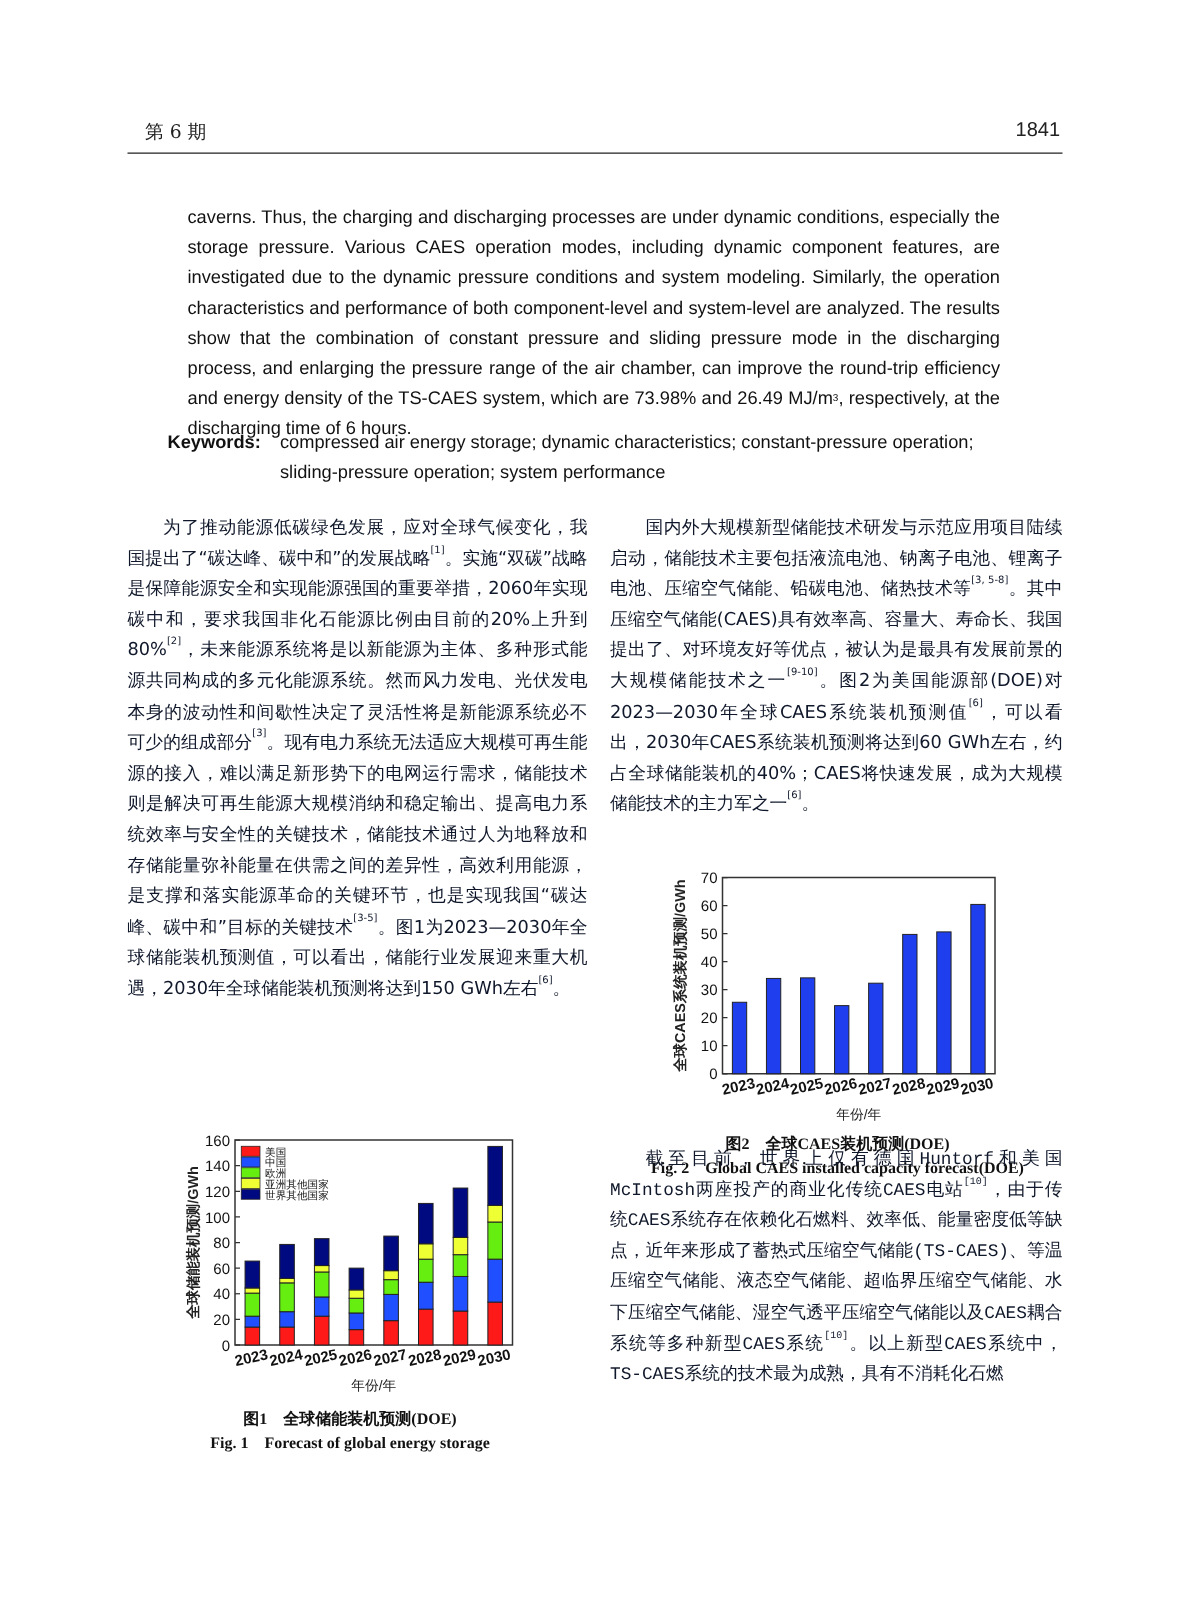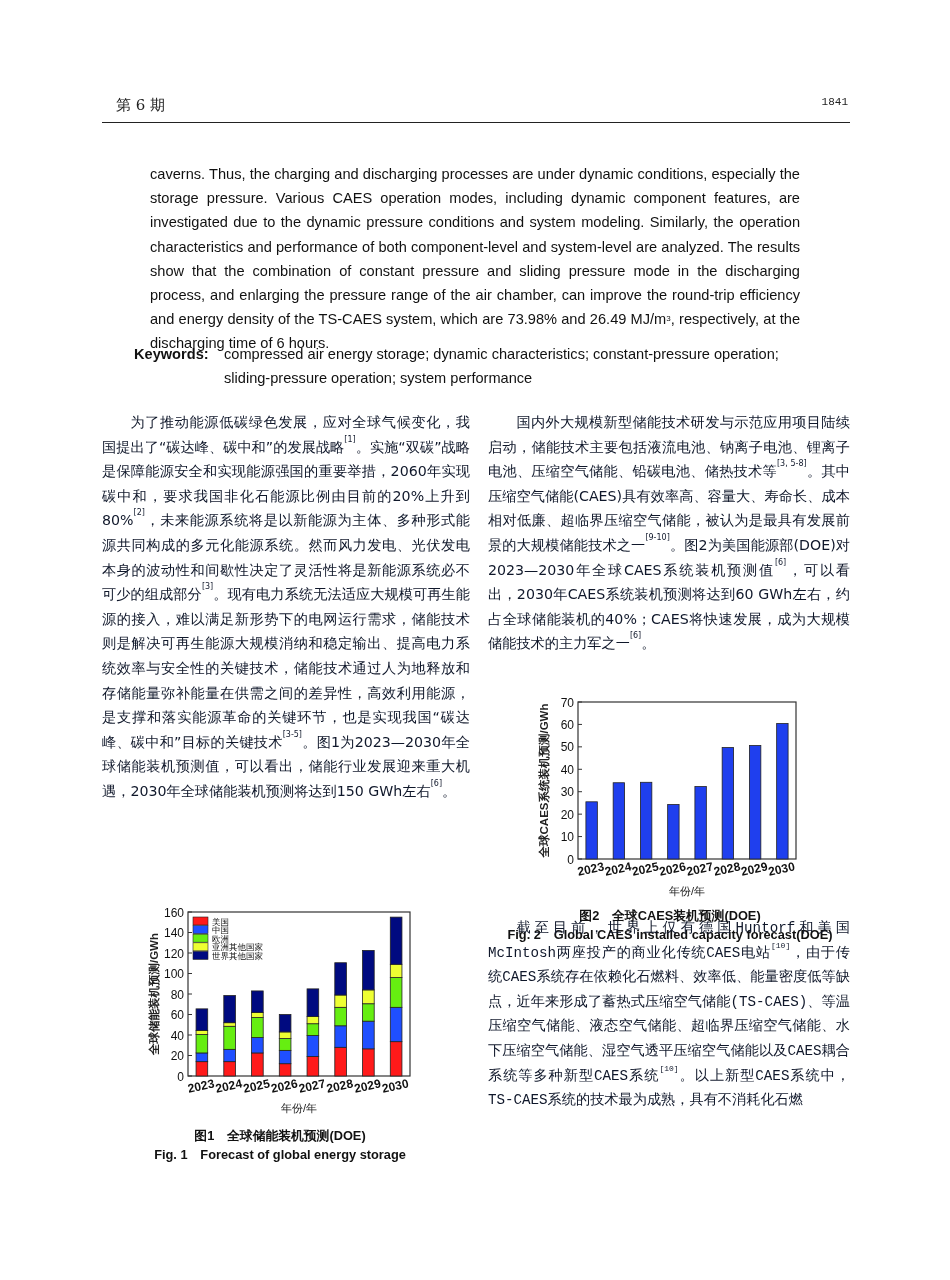--- a/index.html
+++ b/index.html
@@ -2,21 +2,21 @@
 <html><head>
 <meta charset="utf-8">
 <style>
   html, body { margin: 0; padding: 0; background: #ffffff; }
   body { width: 950px; height: 1280px; position: relative; overflow: hidden; color: #1a1a1a;
          font-family: "DejaVu Serif", serif; }
   .header { position: absolute; left: 102px; top: 96px; width: 748px; height: 24px;
             font-family: "DejaVu Serif", serif; font-size: 15px; color: #222; }
   .header .left { position: absolute; left: 14px; top: 0; }
   .header .center { position: absolute; left: 0; right: 0; top: 0; text-align: center; }
-  .header .right { position: absolute; right: 2px; top: 0; font-family: Liberation Mono, monospace; font-size: 11px; }
+  .header .right { position: absolute; right: 2px; top: 0; font-family: Liberation Sans, sans-serif; font-size: 16px; }
   .rule { position: absolute; left: 102px; top: 122px; width: 748px; height: 0; border-top: 1.5px solid #222; }
 
   .abstract { position: absolute; left: 134px; top: 146px; width: 682px;
               font-family: "Liberation Sans", sans-serif; font-size: 14.6px; line-height: 24.2px;
               text-align: justify; color: #111; }
   .abstract p { margin: 16px; }
   .kw { position: absolute; left: 134px; top: 342px; width: 690px;
         font-family: "Liberation Sans", sans-serif; font-size: 14.6px; line-height: 24.2px; color: #111; }
   .kw .label { font-weight: bold; position: absolute; left: 0; top: 0; }
   .kw .text { position: absolute; left: 90px; top: 0; width: 600px; }
@@ -24,21 +24,21 @@
   .col { position: absolute; font-family: "DejaVu Sans", sans-serif; font-size: 14.2px;
          line-height: 24.6px; text-align: justify; color: #0f172a; }
   .col p { margin: 0; text-indent: 2em; }
   .col sup { font-size: 8px; vertical-align: top; line-height: 10px; }
   .col-left { left: 102px; top: 410px; width: 368px; }
   .col-right { left: 488px; top: 410px; width: 362px; }
   .col-right2 { left: 488px; top: 916px; width: 362px; font-family: Liberation Mono, monospace; }
 
   .fig { position: absolute; }
   .fig svg text { font-family: "Liberation Sans", sans-serif; }
-  .cap { position: absolute; text-align: center; font-family: Liberation Sans, sans-serif;
+  .cap { position: absolute; text-align: center; font-family: Liberation Serif, serif;
          font-size: 12.8px; font-weight: bold; line-height: 19px; color: #111; }
 </style>
 </head>
 <body>
 
 <div class="header">
   <span class="left">第 6 期</span>
   <span class="right">1841</span>
 </div>
 <div class="rule"></div>
@@ -49,21 +49,21 @@
 <div class="kw">
   <span class="label">Keywords:</span>
   <span class="text">compressed air energy storage; dynamic characteristics; constant-pressure operation; sliding-pressure operation; system performance</span>
 </div>
 
 <div class="col col-left">
   <p><span>为了推动能源低碳绿色发展，应对全球气候变化，我国提出了“碳达峰、碳中和”的发展战略</span><sup>[1]</sup><span>。实施“双碳”战略是保障能源安全和实现能源强国的重要举措，2060年实现碳中和，要求我国非化石能源比例由目前的20%上升到80%</span><sup>[2]</sup><span>，未来能源系统将是以新能源为主体、多种形式能源共同构成的多元化能源系统。然而风力发电、光伏发电本身的波动性和间歇性决定了灵活性将是新能源系统必不可少的组成部分</span><sup>[3]</sup><span>。现有电力系统无法适应大规模可再生能源的接入，难以满足新形势下的电网运行需求，储能技术则是解决可再生能源大规模消纳和稳定输出、提高电力系统效率与安全性的关键技术，储能技术通过人为地释放和存储能量弥补能量在供需之间的差异性，高效利用能源，是支撑和落实能源革命的关键环节，也是实现我国“碳达峰、碳中和”目标的关键技术</span><sup>[3-5]</sup><span>。图1为2023—2030年全球储能装机预测值，可以看出，储能行业发展迎来重大机遇，2030年全球储能装机预测将达到150 GWh左右</span><sup>[6]</sup><span>。</span></p>
 </div>
 
 <div class="col col-right">
-  <p><span>国内外大规模新型储能技术研发与示范应用项目陆续启动，储能技术主要包括液流电池、钠离子电池、锂离子电池、压缩空气储能、铅碳电池、储热技术等</span><sup>[3, 5-8]</sup><span>。其中压缩空气储能(CAES)具有效率高、容量大、寿命长、成本相对低廉、超临界压缩空气储能，被认为是最具有发展前景的大规模储能技术之一</span><sup>[9-10]</sup><span>。图2为美国能源部(DOE)对2023—2030年全球CAES系统装机预测值</span><sup>[6]</sup><span>，可以看出，2030年CAES系统装机预测将达到60 GWh左右，约占全球储能装机的40%；CAES将快速发展，成为大规模储能技术的主力军之一</span><sup>[6]</sup><span>。</span></p>
+  <p><span>国内外大规模新型储能技术研发与示范应用项目陆续启动，储能技术主要包括液流电池、钠离子电池、锂离子电池、压缩空气储能、铅碳电池、储热技术等</span><sup>[3, 5-8]</sup><span>。其中压缩空气储能(CAES)具有效率高、容量大、寿命长、我国提出了、对环境友好等优点，被认为是最具有发展前景的大规模储能技术之一</span><sup>[9-10]</sup><span>。图2为美国能源部(DOE)对2023—2030年全球CAES系统装机预测值</span><sup>[6]</sup><span>，可以看出，2030年CAES系统装机预测将达到60 GWh左右，约占全球储能装机的40%；CAES将快速发展，成为大规模储能技术的主力军之一</span><sup>[6]</sup><span>。</span></p>
 </div>
 
 <div class="fig" id="fig2" style="left:530px; top:690px; width:270px; height:212px;">
   <svg width="270" height="212">
       <rect x="48" y="12" width="218" height="157" fill="none" stroke="#333" stroke-width="1.2"></rect>
       <line x1="48" x2="52" y1="169" y2="169" stroke="#333" stroke-width="1"></line>
       <text x="44" y="173.5" text-anchor="end" font-size="12" fill="#111">0</text>
       <line x1="48" x2="52" y1="146.57142857142858" y2="146.57142857142858" stroke="#333" stroke-width="1"></line>
       <text x="44" y="151.07142857142858" text-anchor="end" font-size="12" fill="#111">10</text>
       <line x1="48" x2="52" y1="124.14285714285714" y2="124.14285714285714" stroke="#333" stroke-width="1"></line>

